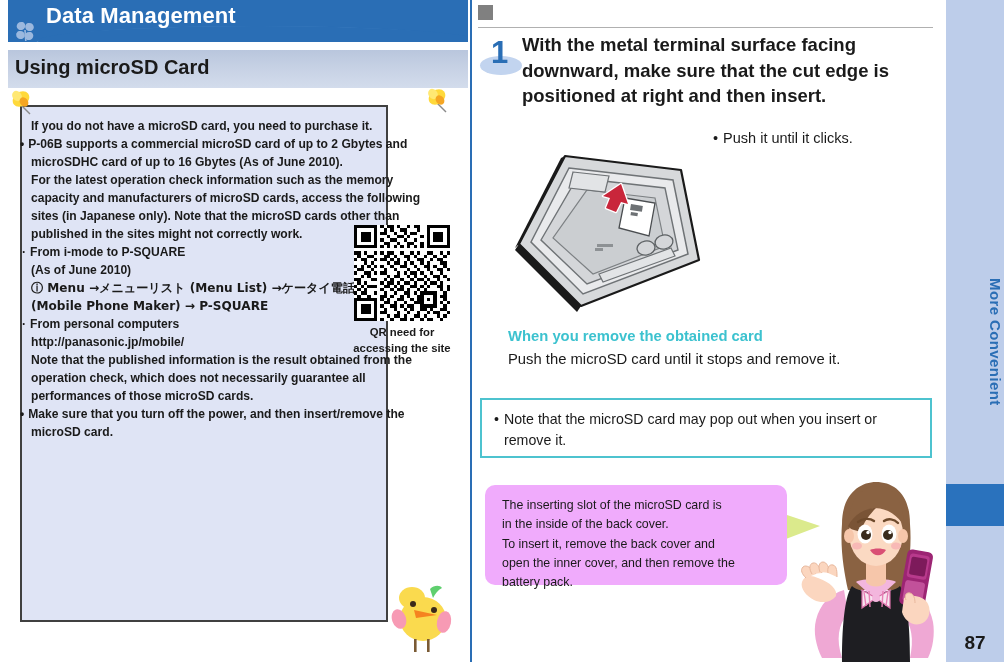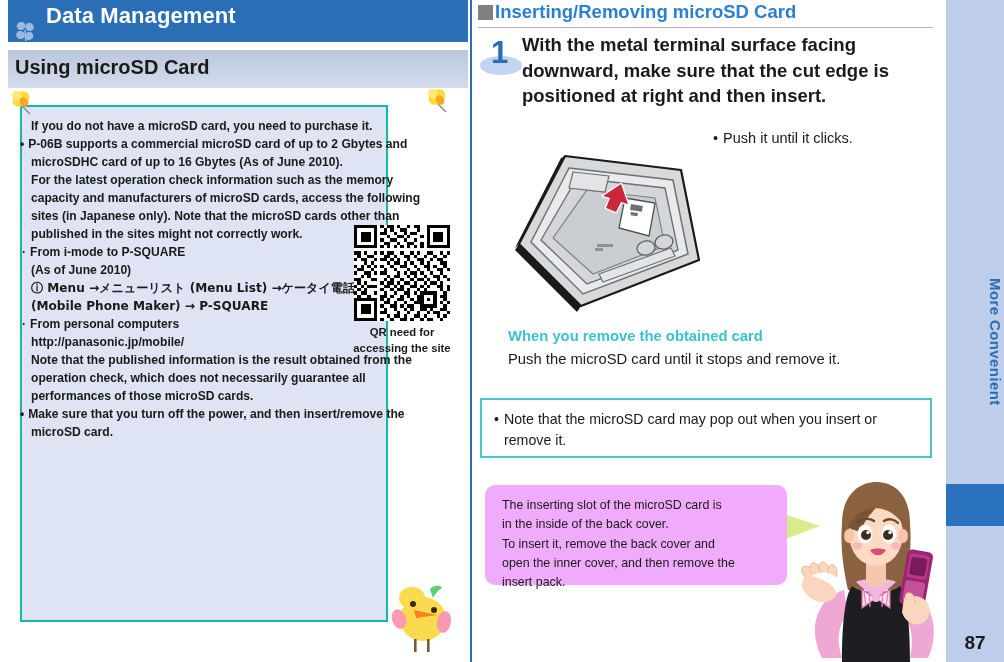--- a/index.html
+++ b/index.html
@@ -73,21 +73,21 @@
     font-weight: bold;
     color: #1a1a1a;
   }
 
   
   .pin-box {
     position: absolute;
     left: 12px; top: 105px;
     width: 368px; height: 517px;
     background: #dfe4f5;
-    border: 2px solid #14b8a6;
+    border: 2px solid #404040;
   }
   .pin {
     position: absolute;
     width: 26px; height: 26px;
     z-index: 5;
   }
   .pin.left  { left: 2px;  top: 90px; }
   .pin.right { left: 418px; top: 88px; }
 
   .pin-inner {
@@ -643,21 +643,20 @@
       <ellipse cx="14" cy="12" rx="4" ry="5" fill="#f5a623" transform="rotate(-38 14 12)"></ellipse>
     </svg>
   </div>
 
   <div class="col-divider"></div>
 
   <div class="right-col">
 
     <div class="sub-head">
       <div class="sq"></div>
-      <div class="sub-title">Inserting/Removing microSD Card</div>
     </div>
     <div class="sub-rule"></div>
 
     <div class="step">
       <div class="step-num">
         <div class="ell"></div>
         <div class="dg">1</div>
       </div>
       <div class="step-text">With the metal terminal surface facing downward, make sure that the cut edge is positioned at right and then insert.</div>
     </div>
@@ -706,21 +705,21 @@
       <div class="nb-text">Note that the microSD card may pop out when you insert or remove it.</div>
     </div>
 
     <div class="balloon-tail"></div>
     <div class="balloon">
       <div class="btext">
         <span>The inserting slot of the microSD card is</span><br>
         <span>in the inside of the back cover.</span><br>
         <span>To insert it, remove the back cover and</span><br>
         <span>open the inner cover, and then remove the</span><br>
-        <span> insert pack.</span>
+        <span> battery pack.</span>
       </div>
     </div>
 
     <svg class="lady" viewBox="0 0 148 184">
 
       <path d="M42 46 C42 16 60 4 76 4 C94 4 110 16 110 46 C112 72 108 96 104 112 L48 112 C44 94 40 70 42 46 Z" fill="#8a6242"></path>
 
       <path d="M44 112 C30 116 20 126 16 142 C13 154 16 168 22 180 L42 180 C36 162 38 146 48 136 Z" fill="#efa8d4"></path>
 
       <g>

